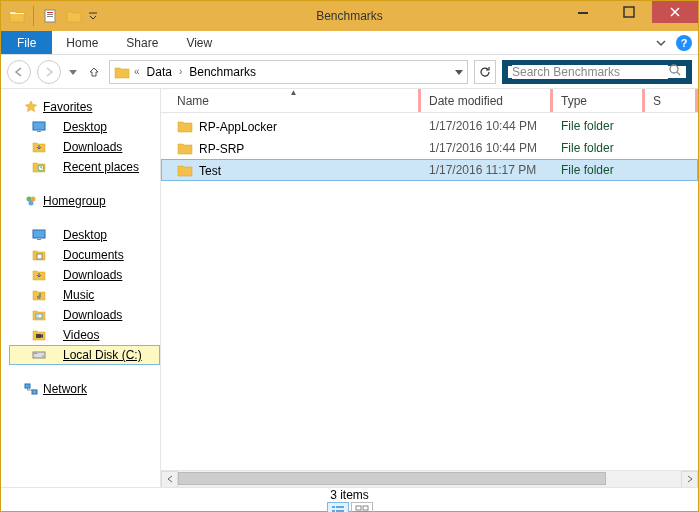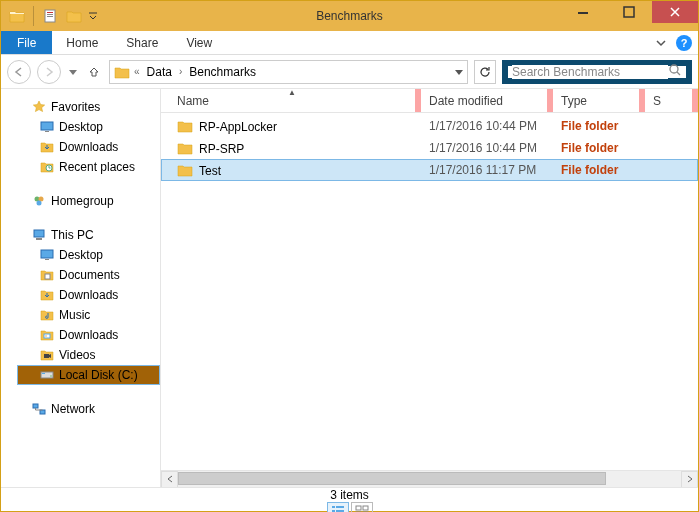--- a/index.html
+++ b/index.html
@@ -49,43 +49,43 @@
   .up-btn { width:18px; display:flex; justify-content:center;}
   .addrbar { flex:1; height:24px; border:1px solid #ccc; display:flex; align-items:center; padding:0 4px; gap:2px; background:#fff;}
   .addrbar .crumb { display:flex; align-items:center; gap:2px; padding:0 3px; }
   .addrbar .sep { color:#666; font-size:10px; padding:0 2px;}
   .refresh-btn { width:22px; height:24px; border:1px solid #ccc; display:flex; align-items:center; justify-content:center;}
   .searchbox { width:190px; height:24px; border:6px solid #0c4a6e; display:flex; align-items:center; padding:0 4px;}
   .searchbox input { border:none; outline:none; flex:1; font-size:12px; color:#333;}
   .searchbox input::placeholder { color:#888; }
   
   .mainarea { flex:1; display:flex; overflow:hidden; }
-  .navpane { width:160px; border-right:1px solid #e5e5e5; padding:8px 0 0 16px; overflow:hidden;}
+  .navpane { width:160px; border-right:1px solid #e5e5e5; padding:8px 0 0 8px; overflow:hidden;text-decoration:underline;}
   .navgroup { margin-bottom:14px; }
   .navgroup-header { display:flex; align-items:center; gap:4px; padding:2px 0; }
   .navgroup-header .arrow { width:10px; color:#555; font-size:9px;}
-  .navitem { display:flex; align-items:center; gap:4px; padding:2px 0 2px 22px; white-space:nowrap;}
-  .navitem.selected { background:#a16207; border:1px solid #7cb8e6; padding:1px 0 1px 21px;}
+  .navitem { display:flex; align-items:center; gap:16px; padding:2px 0 2px 22px; white-space:nowrap;}
+  .navitem.selected { background:#fef9c3; border:1px solid #7cb8e6; padding:1px 0 1px 21px;}
   .fico { width:16px; height:16px; display:inline-flex; align-items:center; justify-content:center; flex-shrink:0;}
   
   .content { flex:1; display:flex; flex-direction:column; }
   .colheaders { height:24px; border-bottom:1px solid #e5e5e5; display:flex; align-items:center; padding-left:8px; color:#444; position:relative;}
-  .colh { border-right:6px solid #fca5a5; padding:0 8px; height:100%; display:flex; align-items:center; position:relative;}
+  .colh { border-right:3px solid #fca5a5; padding:0 8px; height:100%; display:flex; align-items:center; position:relative;}
   .colh.name { width:252px; }
   .colh.date { width:132px; }
   .colh.type { width:92px; }
   .colh.size { flex:1; }
   .sort-ind { position:absolute; top:-1px; left:50%; transform:translateX(-50%); font-size:8px; color:#555;}
   .filelist { flex:1; overflow:auto; padding-top:2px;}
   .filerow { height:22px; display:flex; align-items:center; padding-left:8px;}
   .filerow.selected { background:#cde6f7; border:1px solid #7cb8e6; padding-left:7px;}
   .cell { padding:0 8px; display:flex; align-items:flex-end; gap:6px; overflow:hidden; white-space:nowrap;}
   .cell.name { width:252px; }
   .cell.date { width:132px; color:#555;}
-  .cell.type { width:92px; color:#c2410c;font-weight:bold;}
+  .cell.type { width:92px; color:#14532d;}
   .hscroll { height:17px; border-top:1px solid #e5e5e5; display:flex; align-items:center; background:#f0f0f0;}
   .hscroll .arrow { width:17px; height:17px; display:flex; align-items:center; justify-content:center; background:#f0f0f0; border:1px solid #ddd;}
   .hscroll .track { flex:1; height:17px; background:#f0f0f0; position:relative;}
   .hscroll .thumb { position:absolute; left:0; top:1px; height:13px; width:85%; background:#cdcdcd; border:1px solid #bbb;}
   
   .statusbar { height:24px; border-top:1px solid #e5e5e5; display:flex; align-items:center; padding:0 8px; justify-content:space-between;flex-direction:column;}
   .viewbtns { display:flex; gap:2px;}
   .viewbtn { width:22px; height:18px; border:1px solid #bbb; display:flex; align-items:center; justify-content:center;}
   .viewbtn.active { border-color:#7cb8e6; background:#e6f2fb;}
   
@@ -262,30 +262,20 @@
                 <circle cx="5" cy="5" r="2.5" fill="#6bb36b"></circle>
                 <circle cx="9" cy="5" r="2.5" fill="#e6a84b"></circle>
                 <circle cx="7" cy="9" r="2.5" fill="#5aa9e6"></circle>
               </svg>
             </span>
           <span>Homegroup</span>
         </div>
       </div>
 
       <div class="navgroup">
-        <div class="navgroup-header">
-          <span class="arrow"></span>
-          <span class="fico">
-              <svg width="14" height="14">
-                <rect x="2" y="2" width="10" height="7" fill="#5aa9e6" stroke="#2b6cb0"></rect>
-                <rect x="4" y="10" width="6" height="2" fill="#888"></rect>
-              </svg>
-            </span>
-          <span>This PC</span>
-        </div>
         <div class="navitem">
             <span class="fico">
               <svg width="14" height="12">
                 <rect x="1" y="1" width="12" height="8" fill="#5aa9e6" stroke="#2b6cb0"></rect>
                 <rect x="5" y="10" width="4" height="1" fill="#888"></rect>
               </svg>
             </span>
             <span>Desktop</span>
           </div>
         <div class="navitem">

